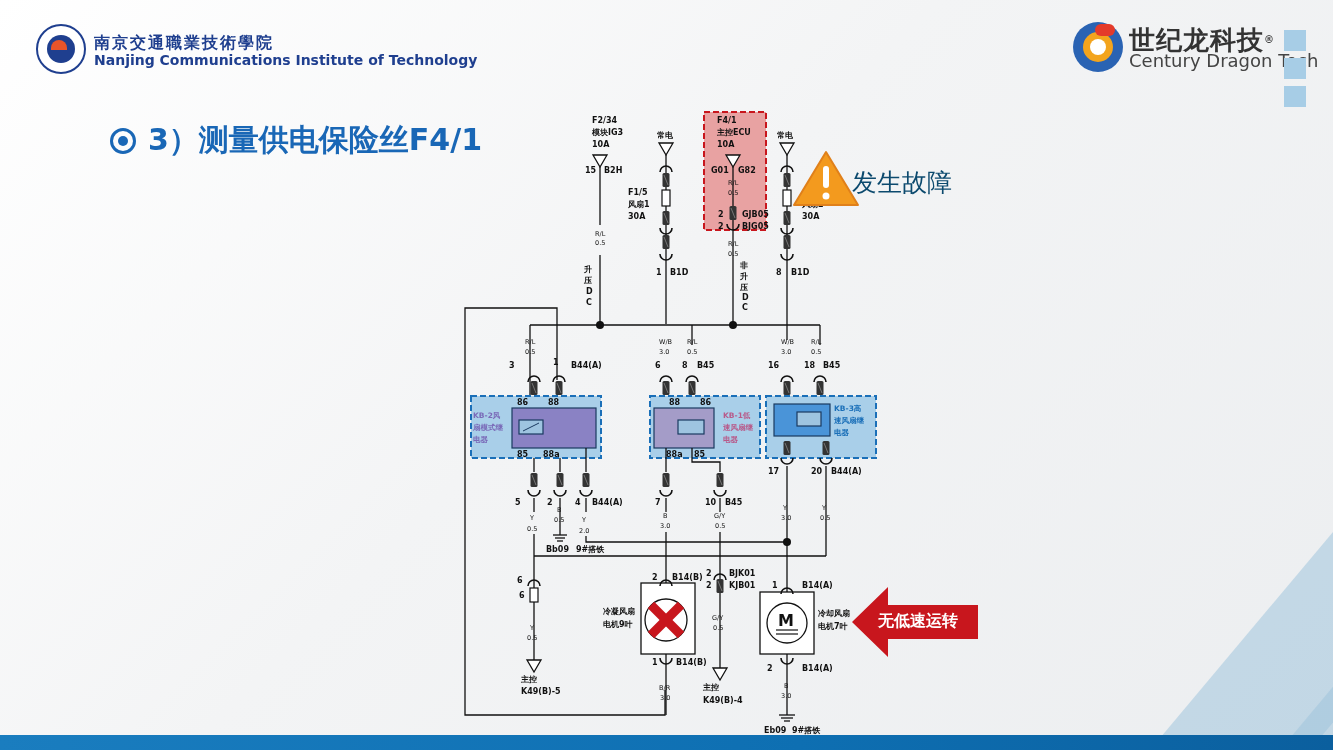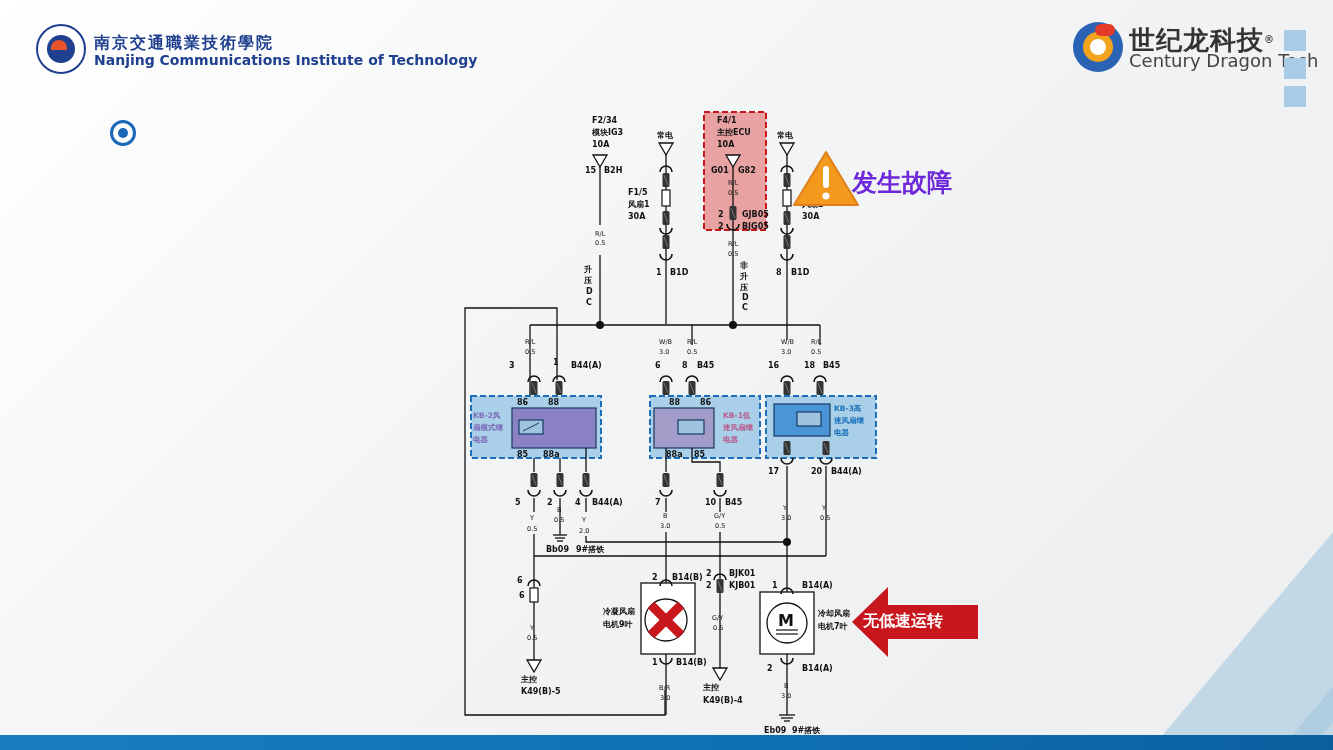--- a/index.html
+++ b/index.html
@@ -24,23 +24,23 @@
   .sq{left:1284px;width:22px;height:21px;background:#a7cde6;}
   .title{left:110px;top:120px;color:#1967b6;font-size:30px;font-weight:bold;display:flex;align-items:center;}
   .title .bullet{width:26px;height:26px;border:3px solid #1967b6;border-radius:50%;box-sizing:border-box;position:relative;margin-right:12px;}
   .title .bullet:after{content:"";position:absolute;left:5px;top:5px;width:10px;height:10px;border-radius:50%;background:#1967b6;}
   .stripe1{left:1150px;top:450px;width:160px;height:300px;background:rgba(160,196,220,0.55);transform:skewX(-40deg);transform-origin:bottom left;}
   .stripe2{left:1280px;top:560px;width:60px;height:190px;background:rgba(160,196,220,0.55);transform:skewX(-40deg);transform-origin:bottom left;}
   .footer{left:0;top:735px;width:1333px;height:15px;background:linear-gradient(90deg,#1a7dbf,#0e6fb2 60%,#0b5f9e);}
   svg text{font-family:"DejaVu Sans",sans-serif;}
   .lbl{font-size:8px;font-weight:bold;fill:#111;}
   .sm{font-size:6.5px;fill:#111;}
-  .fault-text{left:852px;top:166px;color:#6d28d9;font-size:25px;font-weight:bold;}
+  .fault-text{left:852px;top:166px;color:#0c4a6e;font-size:25px;font-weight:normal;}
   .arrow-wrap{left:850px;top:585px;width:130px;height:75px;}
-  .arrow-text{position:absolute;left:13px;top:26px;color:#fff;font-size:16px;font-weight:bold;}
+  .arrow-text{position:absolute;left:28px;top:26px;color:#fff;font-size:16px;font-weight:bold;}
 </style>
 </head>
 <body>
 
 <div class="abs logo-left">
   <div class="emblem">
       <div class="inner"></div>
       <div class="sun"></div>
     </div>
   <div style="margin-left:8px;">
@@ -63,20 +63,21 @@
 
 <div class="abs sq" style="top:30px;"></div>
 <div class="abs sq" style="top:58px;"></div>
 <div class="abs sq" style="top:86px;"></div>
 
 <div class="abs stripe1"></div>
 <div class="abs stripe2"></div>
 
 <div class="abs title">
   <span class="bullet"></span>
+  <span>3）测量供电保险丝F4/1</span>
 </div>
 
 <svg class="abs" style="left:0;top:0;" width="1333" height="750">
   <defs>
     <g id="conn-cup">
         <path d="M-6,4 A6,6 0 0 1 6,4" fill="none" stroke="#111" stroke-width="1.6"></path>
       </g>
     <g id="conn-cup-down">
         <path d="M-6,-4 A6,6 0 0 0 6,-4" fill="none" stroke="#111" stroke-width="1.6"></path>
       </g>

